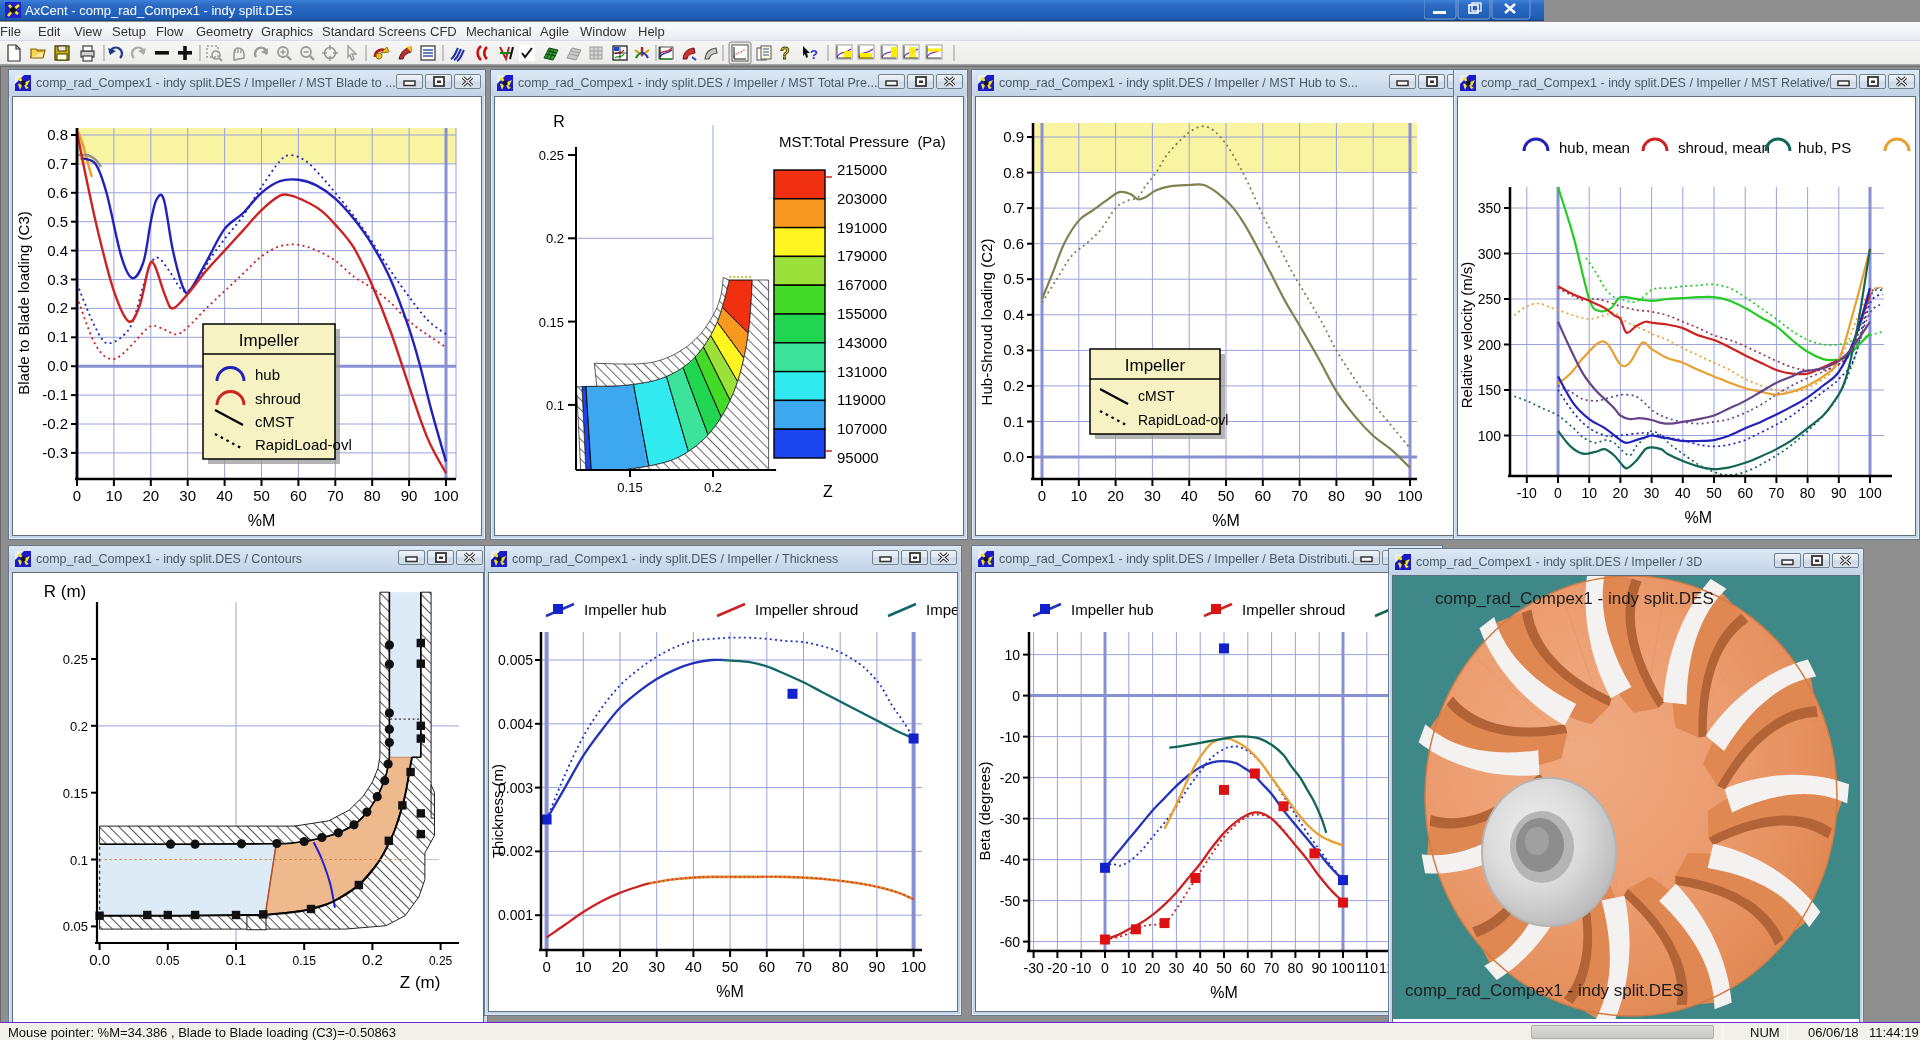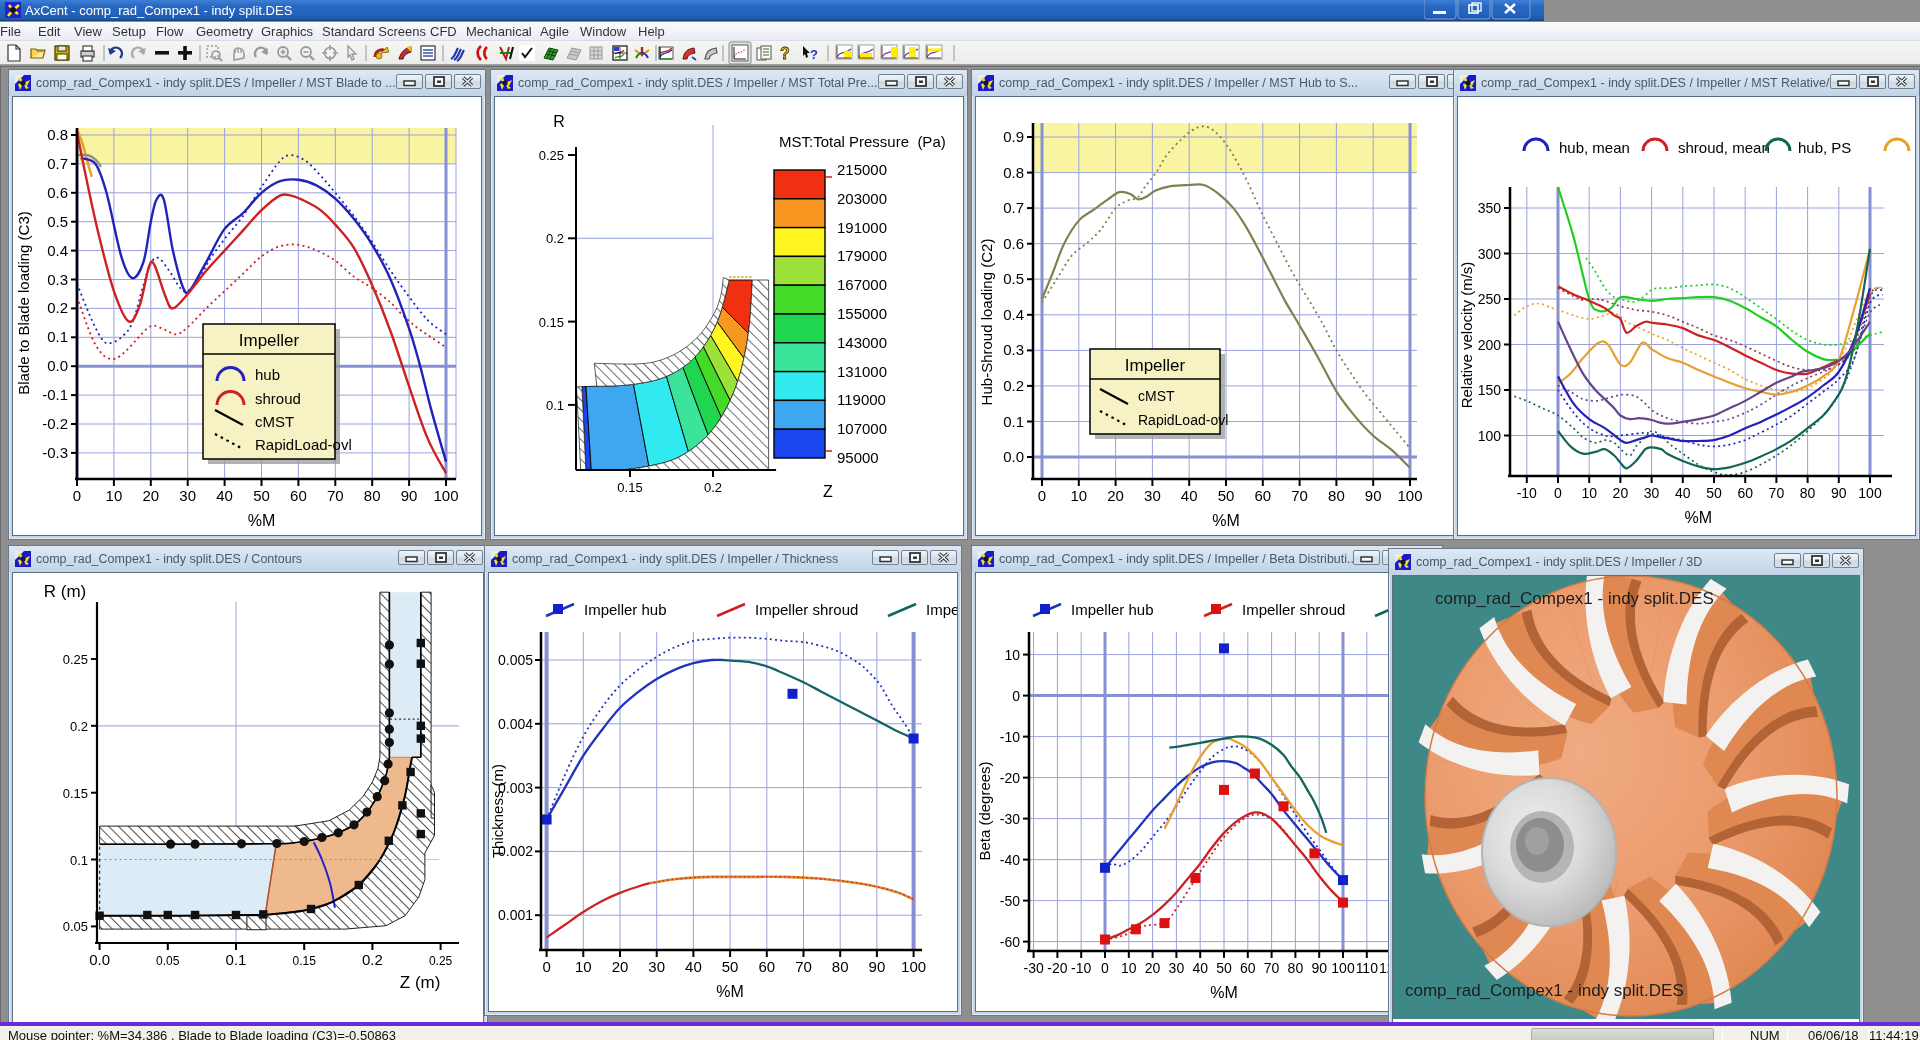--- a/index.html
+++ b/index.html
@@ -22,21 +22,21 @@
  font-size:13px;color:#3e4c5c;white-space:nowrap;overflow:hidden}
 .wicon{position:absolute;left:6px;top:5px}
 .wtext{position:absolute;left:27px;top:6px;font-size:12.5px;color:#4a5866}
 .wbtns{position:absolute;right:4px;top:4px;display:flex;gap:2px}
 .wbtn{display:inline-block;width:27px;height:15px;border:1px solid #73828f;border-radius:2px;
  background:linear-gradient(#eef3f8,#dce6ef 48%,#ccd9e6 52%,#d6e1ec);}
 .wbtn svg{display:block;margin:-1px 0 0 -1px}
 .wbody{position:absolute;left:3px;top:26px;right:3px;bottom:3px;background:#fff;
  border:1px solid #5f6f80;overflow:hidden}
 #statusbar{position:absolute;left:0;top:1022px;width:1920px;height:18px;background:#f1f0ea;
- border-top:4px solid #6d28d9;font-size:13px;color:#111}
+ border-top:1px solid #6d28d9;font-size:13px;color:#111}
 #statusbar .msg{position:absolute;left:8px;top:2px}
 .sdiv{position:absolute;top:2px;width:1px;height:14px;background:#c9c8c0;border-right:1px solid #fff}
 .sbox{position:absolute;left:1531px;top:2px;width:183px;height:14px;
  background:linear-gradient(#dcdcd8,#c8c8c4);border:1px solid #aeaea6;border-radius:2px}
 text{font-family:"Liberation Sans",sans-serif}
 </style></head>
 <body>
 <div id="page">
 <div id="titlebar">
       <svg width="16" height="16" style="position:absolute;left:5px;top:2px">

